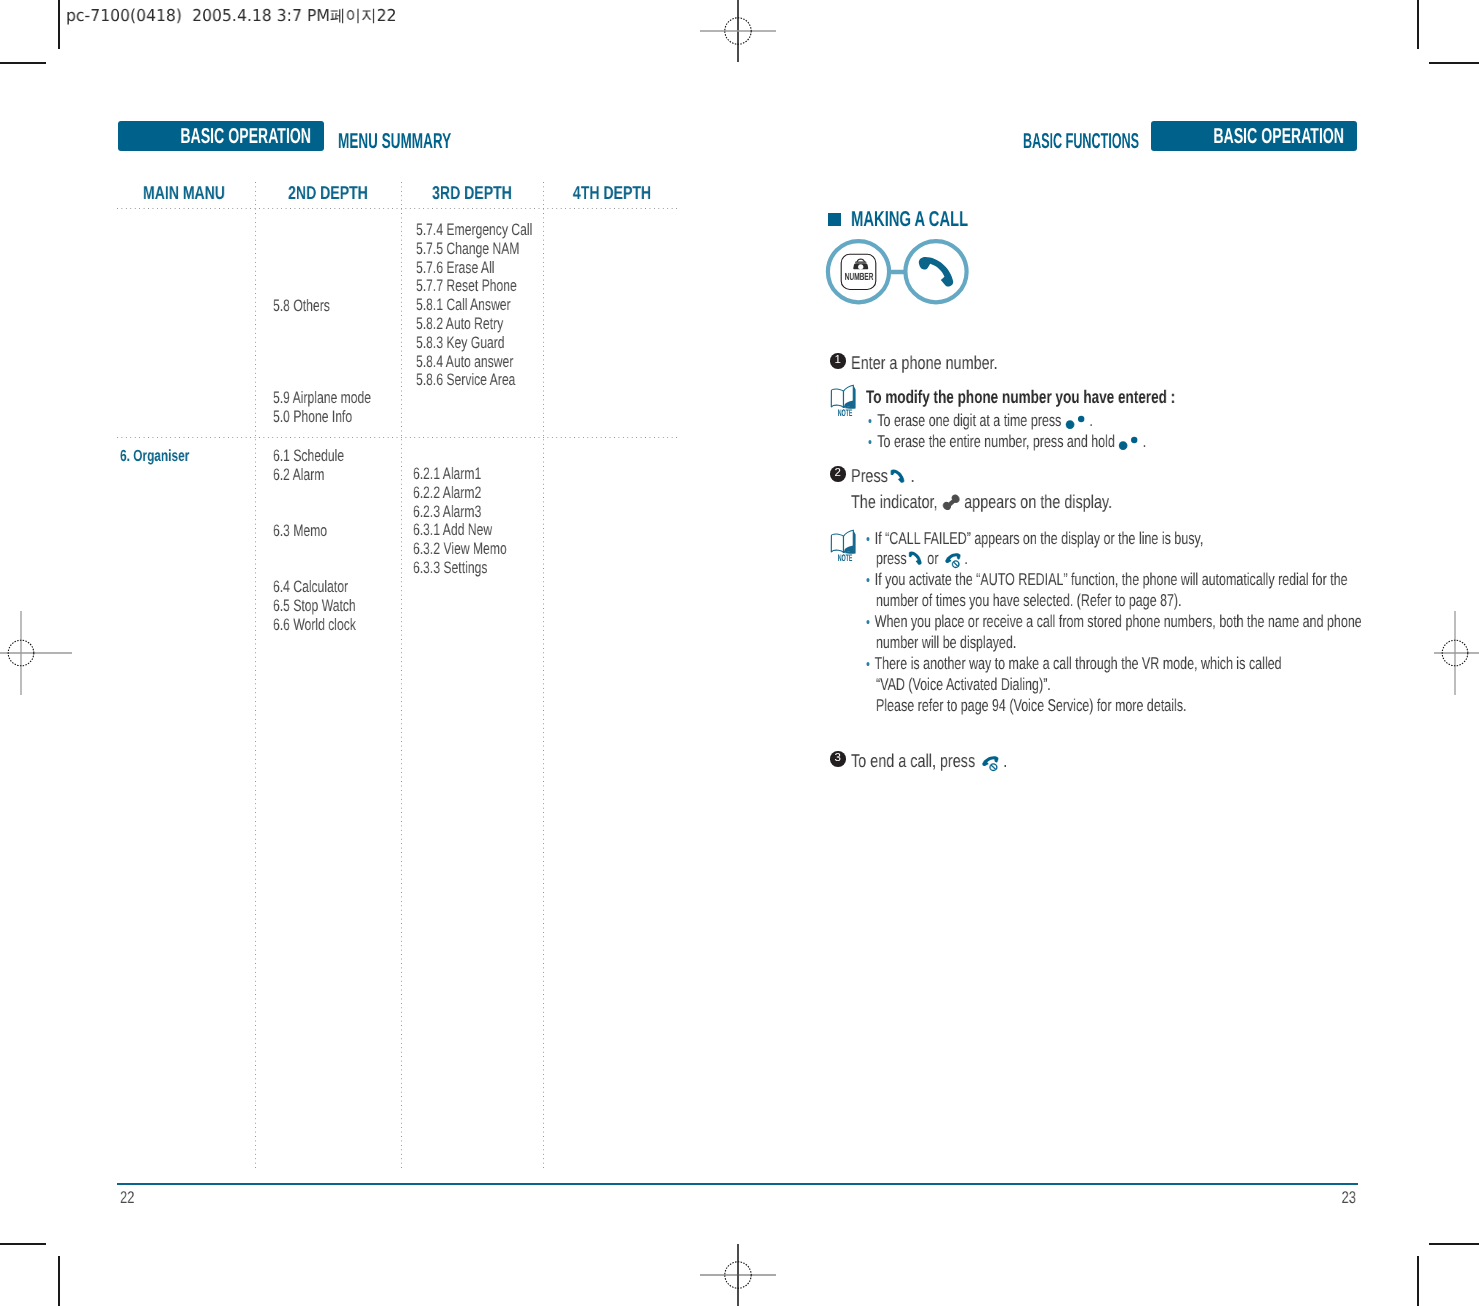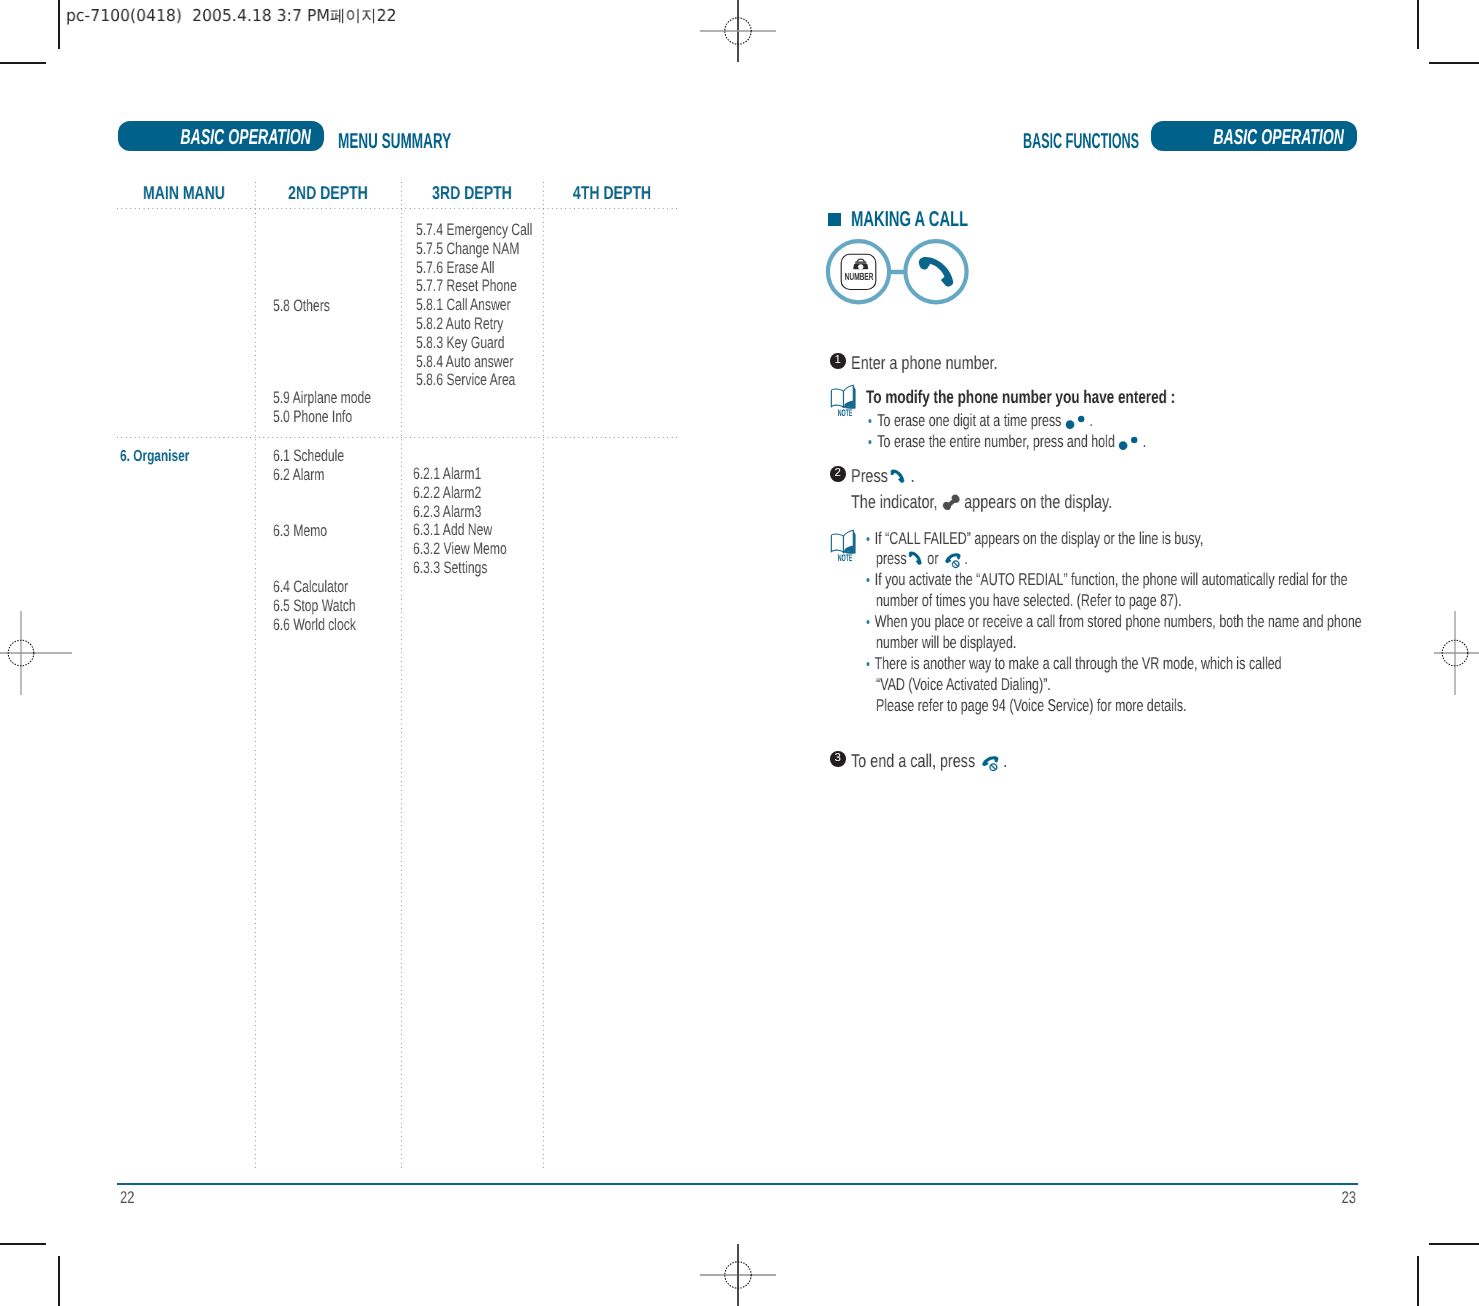--- a/index.html
+++ b/index.html
@@ -13,23 +13,23 @@
   
   .cropline{position:absolute;background:#1a1a1a;}
   .regmark{position:absolute;}
 
   
   #print-header{position:absolute;left:66px;top:7px;font-family:"DejaVu Sans",sans-serif;
      font-size:16.4px;letter-spacing:0.1px;color:#2b2b2b;white-space:pre;line-height:18px;
      transform:scaleX(0.945);transform-origin:0 0;will-change:transform;backface-visibility:hidden;}
 
   
-  .badge{position:absolute;background:#00628a;border-radius:12px;color:#fff;
-     display:flex;align-items:center;justify-content:flex-end;padding-right:13px;
-     box-sizing:border-box;font-style:italic;}
+  .badge{position:absolute;background:#00628a;border-radius:3px;color:#fff;
+     display:flex;align-items:flex-start;justify-content:flex-end;padding-right:13px;
+     box-sizing:border-box;}
   .badge > span{font-weight:bold;font-size:21.6px;letter-spacing:0px;white-space:nowrap;
      display:inline-block;transform:scaleX(0.653);transform-origin:100% 50%;
      will-change:transform;backface-visibility:hidden;line-height:29px;}
   .sectlabel{position:absolute;color:#00628a;font-weight:bold;font-size:21.5px;
      letter-spacing:0px;white-space:nowrap;transform:scaleX(0.63);transform-origin:0 0;
      will-change:transform;backface-visibility:hidden;}
   .th{position:absolute;color:#0b6489;font-weight:bold;font-size:18.5px;
       letter-spacing:0px;text-align:center;transform:scaleX(0.76);transform-origin:50% 0;}
   .hrule{position:absolute;left:117px;width:562px;height:1px;
       background-image:linear-gradient(to right,#8e8e8e 1.1px,transparent 1.1px);

